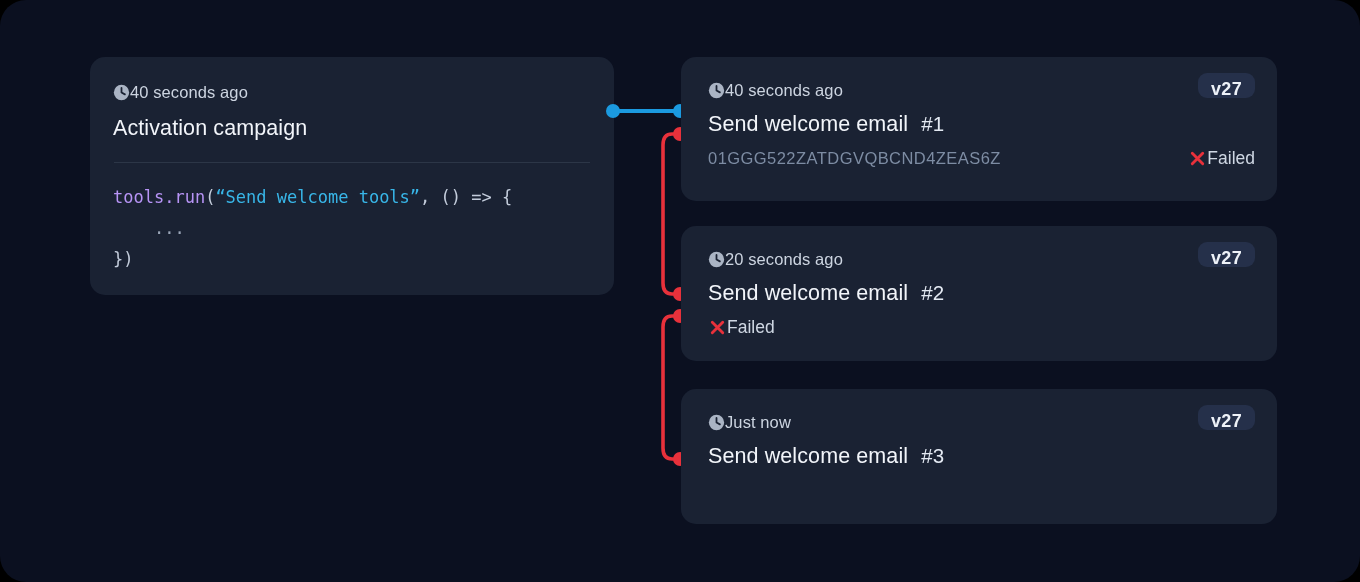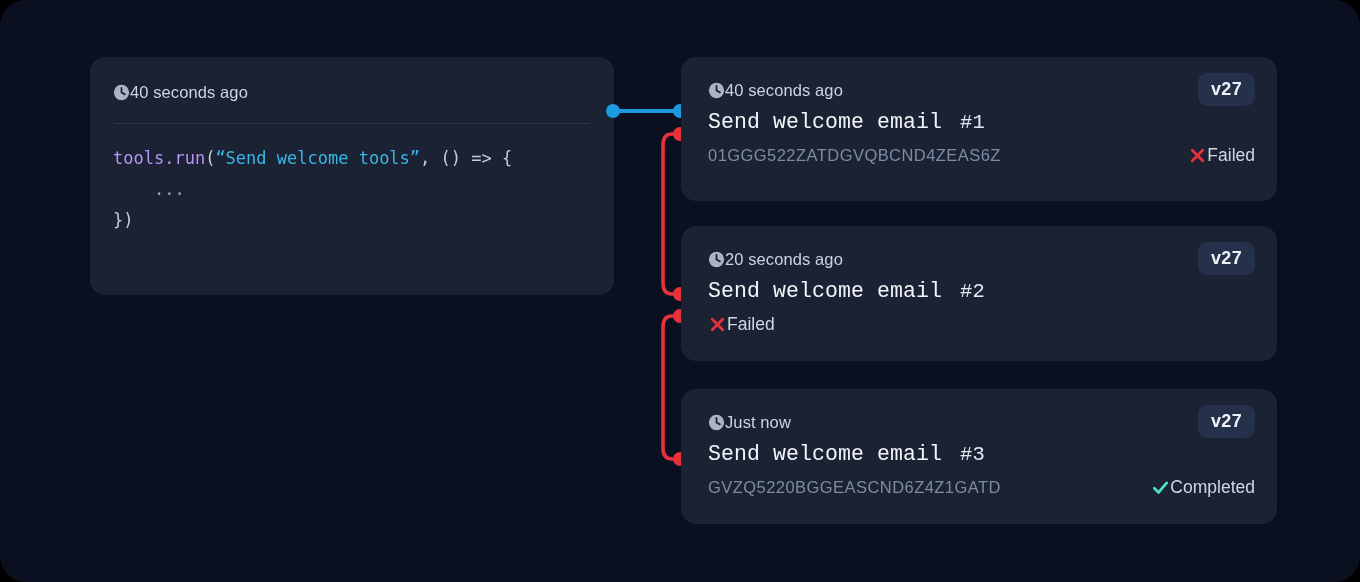--- a/index.html
+++ b/index.html
@@ -108,35 +108,34 @@
     display: flex;
     align-items: flex-start;
     justify-content: space-between;
   }
   .version-badge {
     background: #25304a;
     color: #eef2f8;
     font-size: 18px;
     font-weight: bold;
     border-radius: 9px;
-    padding: 7px 13px 8px 13px;
+    padding: 7px 13px 0 13px;
     line-height: 1;
     letter-spacing: .3px;
     margin-top: -7px;
   }
 
   .run-title {
-    margin-top: 4px;
+    margin-top: 12px;
     font-size: 21.5px;
     color: #f2f5fa;
     letter-spacing: .1px;
     display: flex;
     align-items: baseline;
-    gap: 18px;
-    font-family: Liberation Mono, monospace;
+    gap: 13px;
   }
   .run-index {
     color: #e3e9f2;
     font-size: 20.5px;
   }
 
   .run-foot {
     margin-top: 11px;
     display: flex;
     align-items: center;
@@ -162,20 +161,21 @@
 
   <div class="source-card">
     <div class="meta-row">
       <svg class="clock-icon" viewBox="0 0 20 20">
         <circle cx="10" cy="10" r="9" fill="#aab4c4"></circle>
         <path d="M10 4.6 L10 10 L14 12.2" stroke="#1a2233" stroke-width="2.1" fill="none" stroke-linecap="round" stroke-linejoin="round"></path>
       </svg>
       <span class="meta-text">40 seconds ago</span>
     </div>
 
+    <div class="source-title">Activation campaign</div>
 
     <div class="divider"></div>
 
     <div class="code"><span class="tok-fn">tools.run</span><span class="tok-punct">(</span><span class="tok-str">“Send welcome tools”</span><span class="tok-punct">, () =&gt; {</span>
 <span class="tok-dots">    ...</span>
 <span class="tok-punct">})</span></div>
   </div>
 
   <svg class="connectors" viewBox="0 0 1360 582">
 
@@ -257,24 +257,15 @@
           <path d="M10 4.6 L10 10 L14 12.2" stroke="#1a2233" stroke-width="2.1" fill="none" stroke-linecap="round" stroke-linejoin="round"></path>
         </svg>
         <span class="meta-text">Just now</span>
       </div>
       <div class="version-badge">v27</div>
     </div>
     <div class="run-title">
       <span>Send welcome email</span>
       <span class="run-index">#3</span>
     </div>
-    <div class="run-foot">
-      <span class="run-id">GVZQ5220BGGEASCND6Z4Z1GATD</span>
-      <span class="status">
-        <svg class="status-icon" viewBox="0 0 20 20">
-          <path d="M3.5 10.8 L8 15.2 L16.5 5.2" stroke="#4fe0bd" stroke-width="3" fill="none" stroke-linecap="round" stroke-linejoin="round"></path>
-        </svg>
-        <span class="label">Completed</span>
-      </span>
-    </div>
   </div>
 
 </div>
 
 </body></html>

